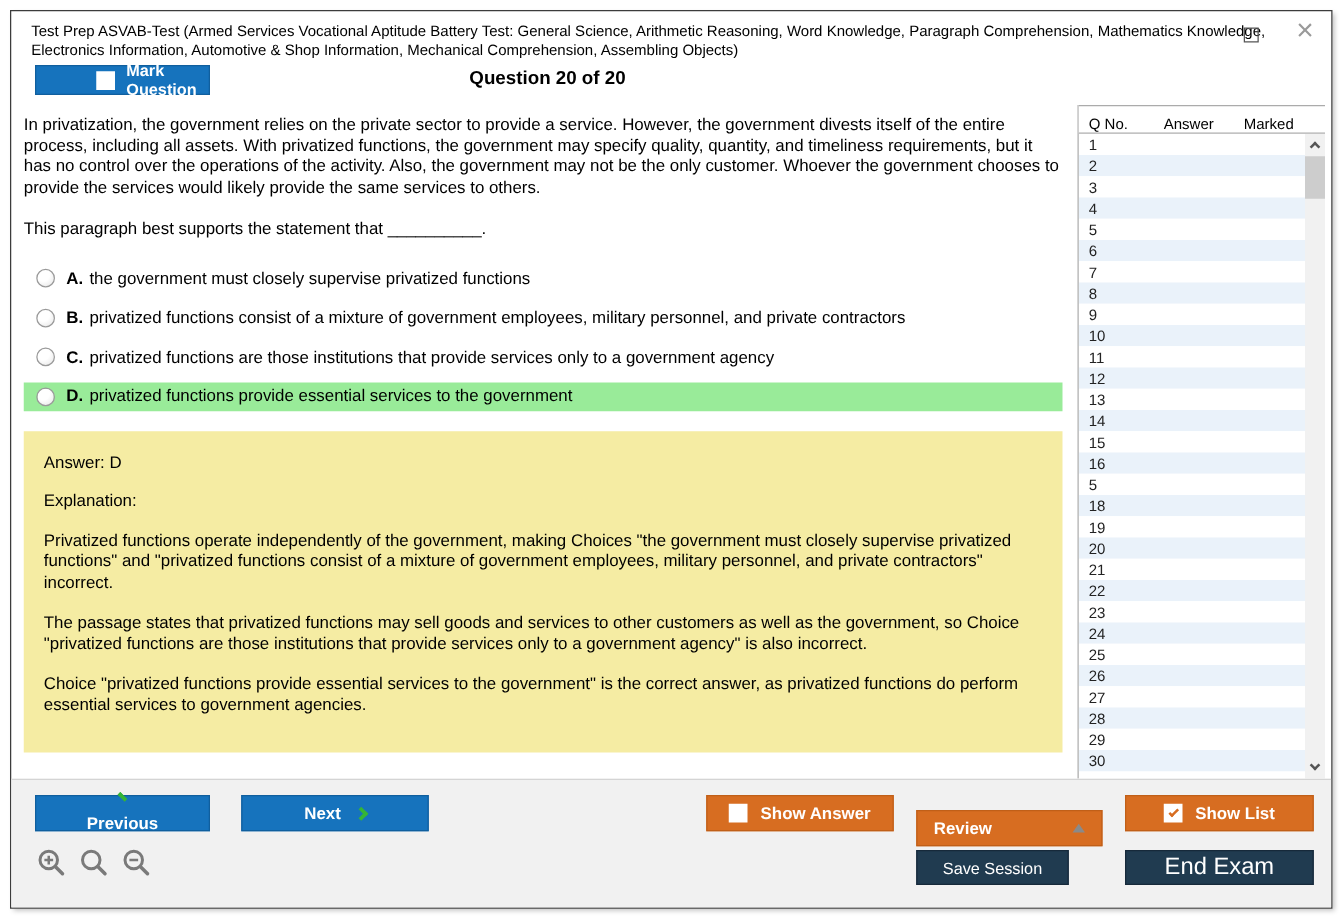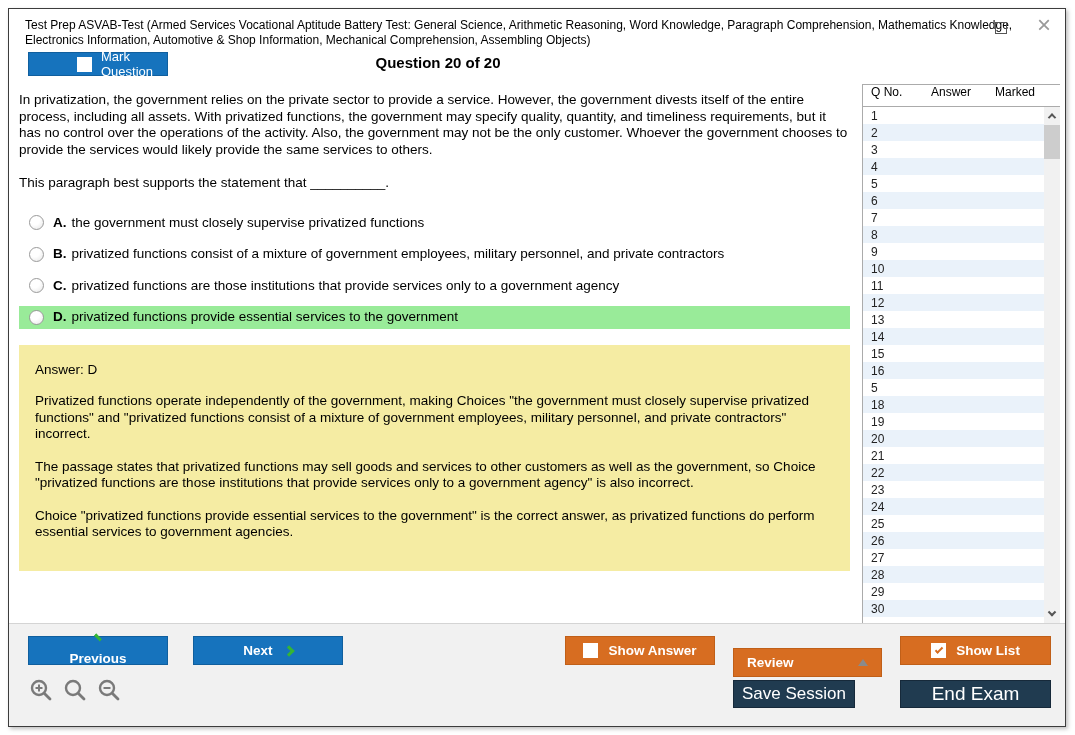--- a/index.html
+++ b/index.html
@@ -20,21 +20,21 @@
   .win-close {
     position:absolute; right:14px; top:4px; font-size:24px; line-height:24px;
     color:#9a9a9a; font-weight:400; cursor:default;
   }
   
   .qheader { position:relative; height:34px; }
   .btn-mark {
     position:absolute; left:19px; top:2px; width:140px; height:24px;
     background:#1673bd; border:1px solid #105f9e; color:#fff;
     display:flex; align-items:center; justify-content:center; gap:9px;
-    font-size:13px; font-weight:normal;padding-left:48px;
+    font-size:13px; font-weight:bold;padding-left:48px;
   }
   .qcount {
     position:absolute; left:0; right:198px; top:4px; text-align:center;
     font-size:15px; font-weight:bold; color:#000;
   }
   
   .checkbox { width:15px; height:15px; background:#fff; display:inline-flex; align-items:center; justify-content:center; flex:0 0 15px; }
   .checkbox .checkmark { display:none; width:8px; height:4px; border-left:2px solid #d76d21; border-bottom:2px solid #d76d21; transform:rotate(-45deg) translate(1px,-1px); }
   .checkbox.checked .checkmark { display:block; }
   
@@ -51,21 +51,21 @@
   }
   .option-letter { font-weight:bold; margin-right:5px; }
   .answer-box {
     margin-top:16px; background:#f5eca3; padding:17px 16px 14px 16px;
   }
   .answer-box .ab-label { font-weight:normal; margin-bottom:15px; }
   .answer-box p.ab-para { margin-bottom:16px; }
   
   .sidebar { width:198px; margin-right:5px; display:flex; flex-direction:column; border-left:1px solid #ababab; }
   .list-header {
-    display:flex; align-items:flex-start; height:23px; border-top:1px solid #ababab;
+    display:flex; align-items:flex-end; height:23px; border-top:1px solid #ababab;
     border-bottom:1px solid #ababab; font-size:12px; color:#000; background:#fff;
   }
   .list-header .h1 { width:55px; padding-left:8px; }
   .list-header .h2 { width:66px; text-align:center; }
   .list-header .h3 { width:62px; text-align:center; }
   .list-area { flex:1; display:flex; overflow:hidden; }
   .qrows { flex:1; display:flex; flex-direction:column; }
   .qrow { height:17px; display:flex; align-items:center; font-size:12px; color:#222; background:#fff; flex:0 0 17px; }
   .qrow.alt { background:#eaf2fa; }
   .qrow .c1 { width:55px; padding-left:8px; }
@@ -82,21 +82,21 @@
   .footer { position:relative; height:103px; background:#f1f1f1; border-top:1px solid #d4d4d4; }
   .btn { display:flex; align-items:center; justify-content:center; font-size:13.5px; font-weight:bold; color:#fff; cursor:default; }
   .btn-blue  { background:#1673bd; border:1px solid #105f9e; }
   .btn-orange{ background:#d76d21; border:1px solid #c05f18; }
   .btn-navy  { background:#203b50; border:1px solid #16293a; }
   .btn-previous { position:absolute; left:19px;  top:12px; width:140px; height:29px; gap:12px;flex-direction:column; }
   .btn-next     { position:absolute; left:184px; top:12px; width:150px; height:29px; gap:12px; }
   .btn-show-answer { position:absolute; left:556px; top:12px; width:150px; height:29px; gap:10px; }
   .btn-review      { position:absolute; left:724px; top:24px; width:149px; height:29px; justify-content:space-between; padding:0 13px; }
   .btn-show-list   { position:absolute; left:891px; top:12px; width:151px; height:29px; gap:10px; }
-  .btn-save-session{ position:absolute; left:724px; top:56px; width:122px; height:28px; font-weight:normal; font-size:17px; }
+  .btn-save-session{ position:absolute; left:724px; top:56px; width:122px; height:28px; font-weight:normal; font-size:13px; }
   .btn-end-exam    { position:absolute; left:891px; top:56px; width:151px; height:28px; font-weight:normal; font-size:19px; }
   .chev-left  { width:8px; height:8px; border-left:3px solid #35b535; border-bottom:3px solid #35b535; transform:rotate(45deg); }
   .chev-right { width:8px; height:8px; border-right:3px solid #35b535; border-top:3px solid #35b535; transform:rotate(45deg); }
   .tri-up { width:0; height:0; border-left:5px solid transparent; border-right:5px solid transparent; border-bottom:7px solid #8a8a8a; }
   .zoom-icons { position:absolute; left:20px; top:54px; display:flex; gap:8px; }
 </style>
 </head>
 <body>
 
 <div class="window">
@@ -137,20 +137,21 @@
         <span>privatized functions are those institutions that provide services only to a government agency</span>
       </div>
       <div class="option-row highlighted">
         <span class="radio"></span>
         <span class="option-letter">D.</span>
         <span>privatized functions provide essential services to the government</span>
       </div>
 
       <div class="answer-box">
         <div class="ab-label">Answer: D</div>
+        <div class="ab-label">Explanation:</div>
         <p class="ab-para">Privatized functions operate independently of the government, making Choices "the government must closely supervise privatized functions" and "privatized functions consist of a mixture of government employees, military personnel, and private contractors" incorrect.</p>
         <p class="ab-para">The passage states that privatized functions may sell goods and services to other customers as well as the government, so Choice "privatized functions are those institutions that provide services only to a government agency" is also incorrect.</p>
         <p class="ab-para">Choice "privatized functions provide essential services to the government" is the correct answer, as privatized functions do perform essential services to government agencies.</p>
       </div>
     </div>
 
     <div class="sidebar">
       <div class="list-header">
         <span class="h1">Q No.</span>
         <span class="h2">Answer</span>

